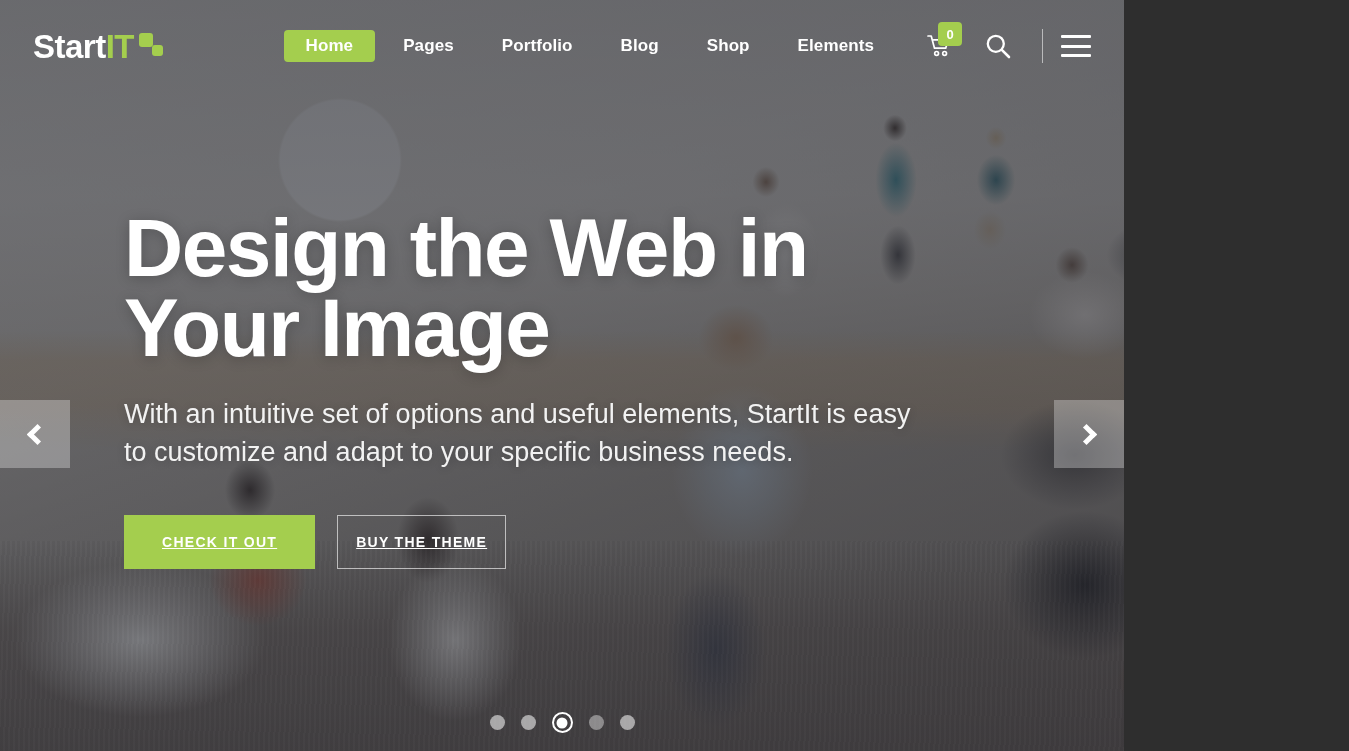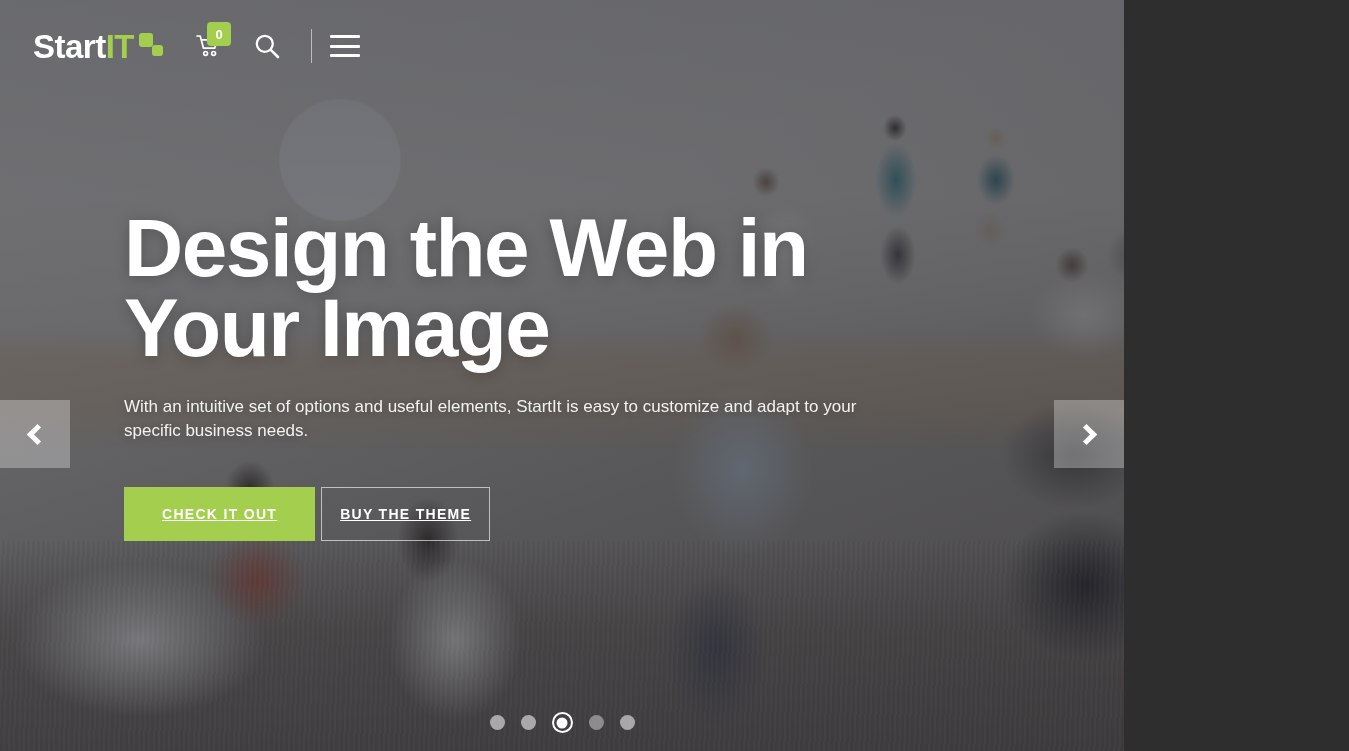--- a/index.html
+++ b/index.html
@@ -161,25 +161,25 @@
     z-index:30; width:860px;
   }
   .slide-title {
     color:#ffffff;
     font-size:82px; font-weight:bold; line-height:.98;
     letter-spacing:-1.5px;
     text-shadow:0 2px 14px rgba(0,0,0,.22);
   }
   .slide-sub {
     margin-top:26px;
-    color:#f2f2f2; font-size:17px; line-height:1.42;
+    color:#f2f2f2; font-size:27px; line-height:1.42;
     font-weight:400; max-width:790px;
     text-shadow:0 1px 8px rgba(0,0,0,.22);
   }
-  .slide-buttons { margin-top:44px; display:flex; align-items:flex-end; gap:6px; }
+  .slide-buttons { margin-top:44px; display:flex; align-items:flex-end; gap:22px; }
   .btn {
     display:inline-flex; align-items:center; justify-content:center;
     font-size:14px; font-weight:bold; letter-spacing:1.3px;
     cursor:pointer; user-select:none;
   }
   .btn-primary {
     background:#a4ce4e; color:#ffffff;
     height:54px; padding:0 38px;
   }
   .btn-ghost {
@@ -237,20 +237,28 @@
     <div class="logo">
       <span class="logo-text">
         <span class="logo-start">Start</span><span class="logo-it">IT</span>
       </span>
       <span class="logo-marks">
         <span class="logo-sq big"></span>
         <span class="logo-sq small"></span>
       </span>
     </div>
 
+    <nav class="nav">
+      <a class="nav-item active" href="#">Home</a>
+      <a class="nav-item" href="#">Pages</a>
+      <a class="nav-item" href="#">Portfolio</a>
+      <a class="nav-item" href="#">Blog</a>
+      <a class="nav-item" href="#">Shop</a>
+      <a class="nav-item" href="#">Elements</a>
+    </nav>
 
     <div class="header-tools">
 
       <div class="cart-wrap">
         <svg width="26" height="24" viewBox="0 0 26 24">
           <path d="M1 2h3.2l3.3 12.2h11.2l2.6-8.4H6.6" fill="none" stroke="#ffffff" stroke-width="1.7" stroke-linecap="round" stroke-linejoin="round"></path>
           <circle cx="9.6" cy="19.4" r="1.9" fill="none" stroke="#ffffff" stroke-width="1.7"></circle>
           <circle cx="17.6" cy="19.4" r="1.9" fill="none" stroke="#ffffff" stroke-width="1.7"></circle>
         </svg>
         <span class="cart-badge">0</span>

